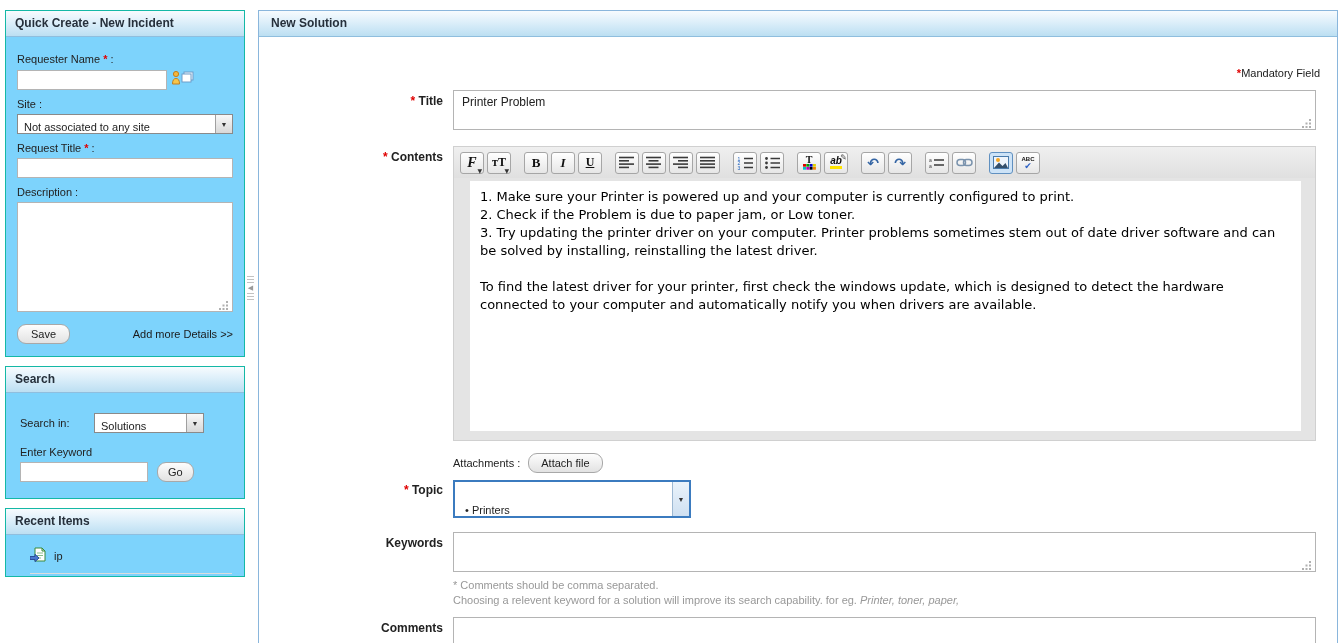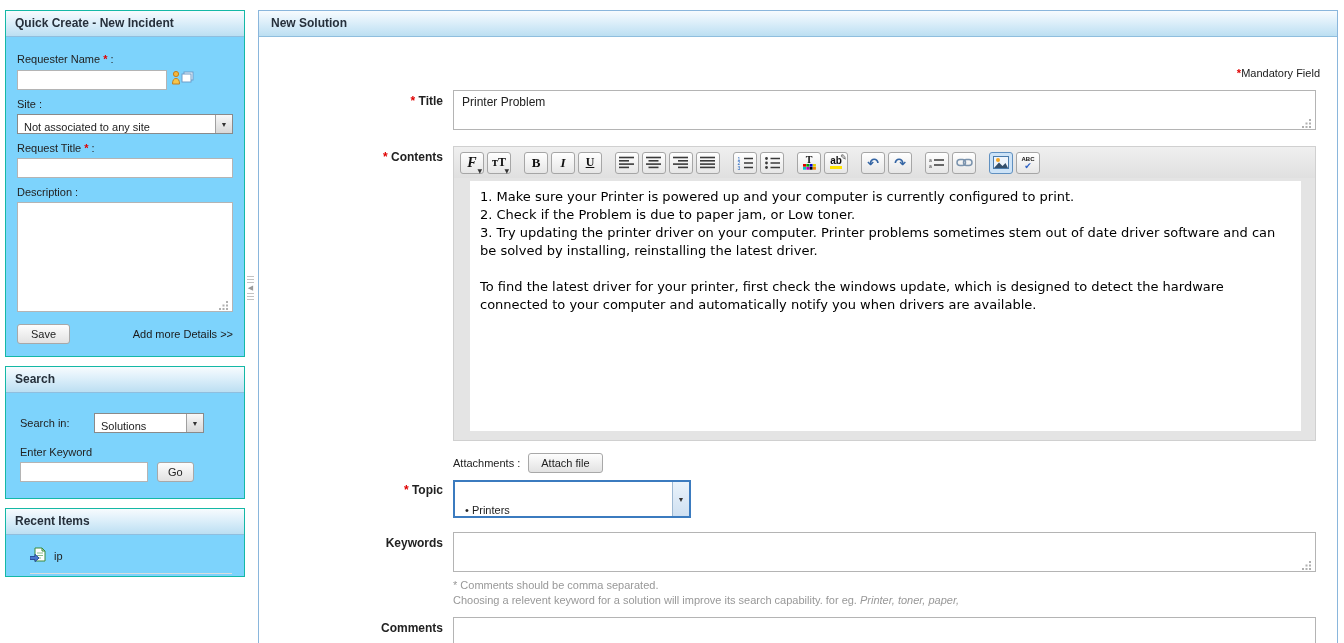--- a/index.html
+++ b/index.html
@@ -25,21 +25,21 @@
   .req-input { width:150px; height:20px; }
   .req-icon { margin:0 0 1px 4px; }
   .full-input { width:100%; height:20px; }
   .ta-wrap { position:relative; }
   .desc-ta { width:100%; height:110px; }
   .grip { position:absolute; right:4px; bottom:4px; width:10px; height:10px; pointer-events:none; }
   .grip::before { content:""; position:absolute; left:0; bottom:0; width:2px; height:2px;
     background:#b0b0b0; box-shadow:7px 0 #b0b0b0, 3.5px 0 #b0b0b0, 7px -3.5px #b0b0b0,
     3.5px -3.5px #b0b0b0, 7px -7px #b0b0b0; }
   .btn { display:inline-block; background:linear-gradient(180deg,#fdfdfd,#e2e2e2);
-    border:1px solid #a8a8a8; border-radius:3px; padding:3px 13px; font-size:11px;
+    border:1px solid #a8a8a8; border-radius:9px; padding:3px 13px; font-size:11px;
     color:#222; cursor:pointer; font-family:"Liberation Sans", sans-serif; }
   .save-row { margin-top:10px; display:flex; align-items:center; justify-content:space-between; }
   .add-more { color:#1a1a1a; cursor:pointer; }
 
   
   .combo { display:flex; align-items:flex-end; border:1px solid #8a8a8a; background:#fff;
     height:20px; cursor:pointer; }
   .combo .combo-text { flex:1; padding:0 6px; white-space:nowrap; overflow:hidden; }
   .combo .combo-arrow { width:17px; height:100%; border-left:1px solid #a0a0a0;
     background:linear-gradient(180deg,#f8f8f8,#d8d8d8); display:flex; align-items:center;
@@ -98,21 +98,21 @@
   .tb-U { font-size:12px; text-decoration:underline; font-weight:bold; }
   .tb-undo, .tb-redo { font-family:"DejaVu Sans", sans-serif; color:#3465a4;
     font-size:14px; font-weight:bold; }
   .tb-col { display:flex; flex-direction:column; align-items:center; line-height:1; }
   .tb-T { font-size:10px; font-weight:bold; line-height:9px; }
   .tb-abc { font-family:"Liberation Sans", sans-serif; font-size:6px; font-weight:bold;
     line-height:6px; }
   .tb-check { color:#2b5fc4; font-size:9px; line-height:8px;
     font-family:"DejaVu Sans", sans-serif; }
   .tb-hl { font-family:"Liberation Sans", sans-serif; font-size:10px; font-weight:bold;
-    line-height:10px; border-bottom:3px solid #ffe400; padding-bottom:0; }
+    line-height:10px; border-bottom:3px solid #ffe400; padding-bottom:0;font-style:italic; }
   .tb-pencil { position:absolute; top:0; right:0; font-size:8px; color:#555;
     font-family:"DejaVu Sans", sans-serif; }
 
   .editor-content { padding:3px 14px 6px 16px; min-height:262px; }
   .doc { background:#fff; min-height:250px; padding:7px 10px;
     font-family:"DejaVu Sans", sans-serif; font-size:13px; line-height:18px;
     color:#000; white-space:pre-wrap; }
 
   .attach-row { margin-top:12px; align-items:center; }
   .attach-inline { display:flex; align-items:center; }

